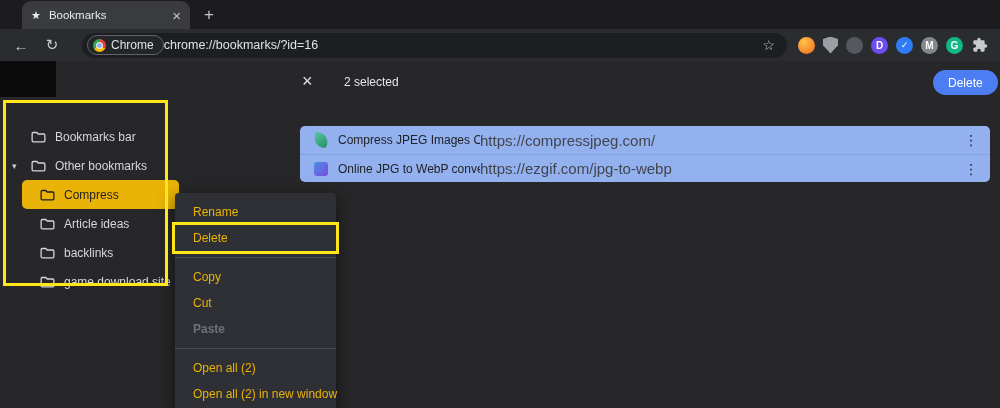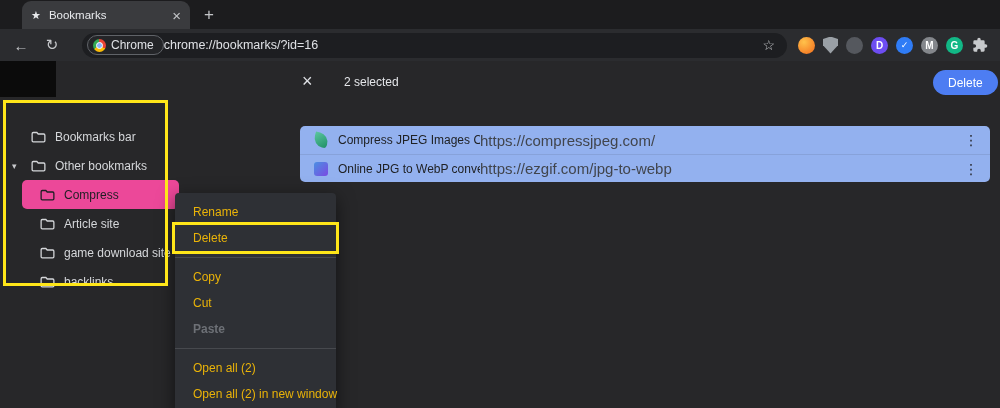--- a/index.html
+++ b/index.html
@@ -86,21 +86,21 @@
   
   .sidebar { position:absolute; left:0; top:47px; width:192px;margin-top:14px; }
   .tree-row { height:29px; display:flex; align-items:center; color:#d5d7da; font-size:12px; }
   .tree-row.root { padding-left:12px; }
   .tree-row.child { padding-left:40px; }
   .arrow-slot { width:19px; color:#c8cacd; font-size:9px; flex:none; }
   .folder-icon { flex:none; margin-right:9px; display:flex; }
   .folder-icon svg { width:15px; height:12px; stroke:currentColor; fill:none; stroke-width:1.7; }
   .tree-label { white-space:nowrap; }
   .tree-row.selected {
-    background:#ec4899; color:#1d1f23; margin-left:22px; width:157px;
+    background:#eab308; color:#1d1f23; margin-left:22px; width:157px;
     padding-left:18px; border-radius:5px;align-items:center;
   }
 
   .annotation-box { position:absolute; border:3px solid #ffe619; z-index:60; pointer-events:none; }
   .annotation-sidebar { left:3px; top:39px; width:165px; height:186px; }
   .annotation-delete { left:172px; top:161px; width:167px; height:32px; }
 
   
   .bm-list { position:absolute; left:300px; top:65px; width:690px; background:#93b1ef; border-radius:5px; overflow:hidden; z-index:10; }
   .bm-row { height:28px; display:flex; align-items:center; padding:0 12px 0 14px; }
@@ -196,37 +196,37 @@
             </svg>
         </span>
         <span class="tree-label">Compress</span>
       </div>
       <div class="tree-row child">
         <span class="folder-icon">
           <svg viewBox="0 0 20 16">
               <path d="M1.5 3.5a1.5 1.5 0 0 1 1.5-1.5h4.8l1.8 2h7.4a1.5 1.5 0 0 1 1.5 1.5v7.5a1.5 1.5 0 0 1-1.5 1.5H3a1.5 1.5 0 0 1-1.5-1.5z"></path>
             </svg>
         </span>
-        <span class="tree-label">Article site</span>
+        <span class="tree-label">Article ideas</span>
       </div>
       <div class="tree-row child">
         <span class="folder-icon">
           <svg viewBox="0 0 20 16">
               <path d="M1.5 3.5a1.5 1.5 0 0 1 1.5-1.5h4.8l1.8 2h7.4a1.5 1.5 0 0 1 1.5 1.5v7.5a1.5 1.5 0 0 1-1.5 1.5H3a1.5 1.5 0 0 1-1.5-1.5z"></path>
             </svg>
         </span>
+        <span class="tree-label">backlinks</span>
+      </div>
+      <div class="tree-row child">
+        <span class="folder-icon">
+          <svg viewBox="0 0 20 16">
+              <path d="M1.5 3.5a1.5 1.5 0 0 1 1.5-1.5h4.8l1.8 2h7.4a1.5 1.5 0 0 1 1.5 1.5v7.5a1.5 1.5 0 0 1-1.5 1.5H3a1.5 1.5 0 0 1-1.5-1.5z"></path>
+            </svg>
+        </span>
         <span class="tree-label">game download site</span>
-      </div>
-      <div class="tree-row child">
-        <span class="folder-icon">
-          <svg viewBox="0 0 20 16">
-              <path d="M1.5 3.5a1.5 1.5 0 0 1 1.5-1.5h4.8l1.8 2h7.4a1.5 1.5 0 0 1 1.5 1.5v7.5a1.5 1.5 0 0 1-1.5 1.5H3a1.5 1.5 0 0 1-1.5-1.5z"></path>
-            </svg>
-        </span>
-        <span class="tree-label">backlinks</span>
       </div>
     </div>
 
     <div class="bm-list">
       <div class="bm-row">
         <span class="fav fav-leaf"></span>
         <span class="bm-title">Compress JPEG Images Online</span>
         <span class="bm-url">https://compressjpeg.com/</span>
         <span class="overflow-icon">⋮</span>
       </div>

